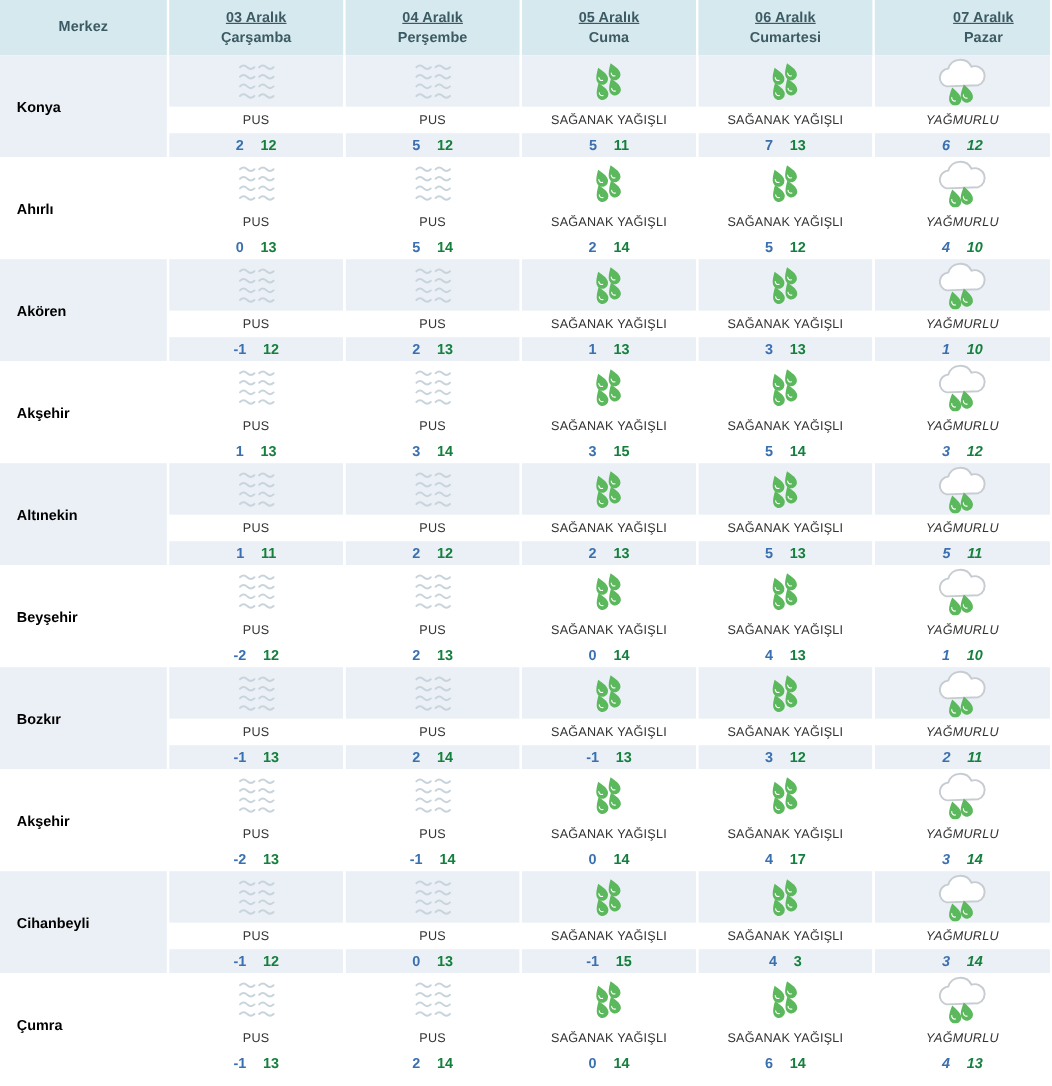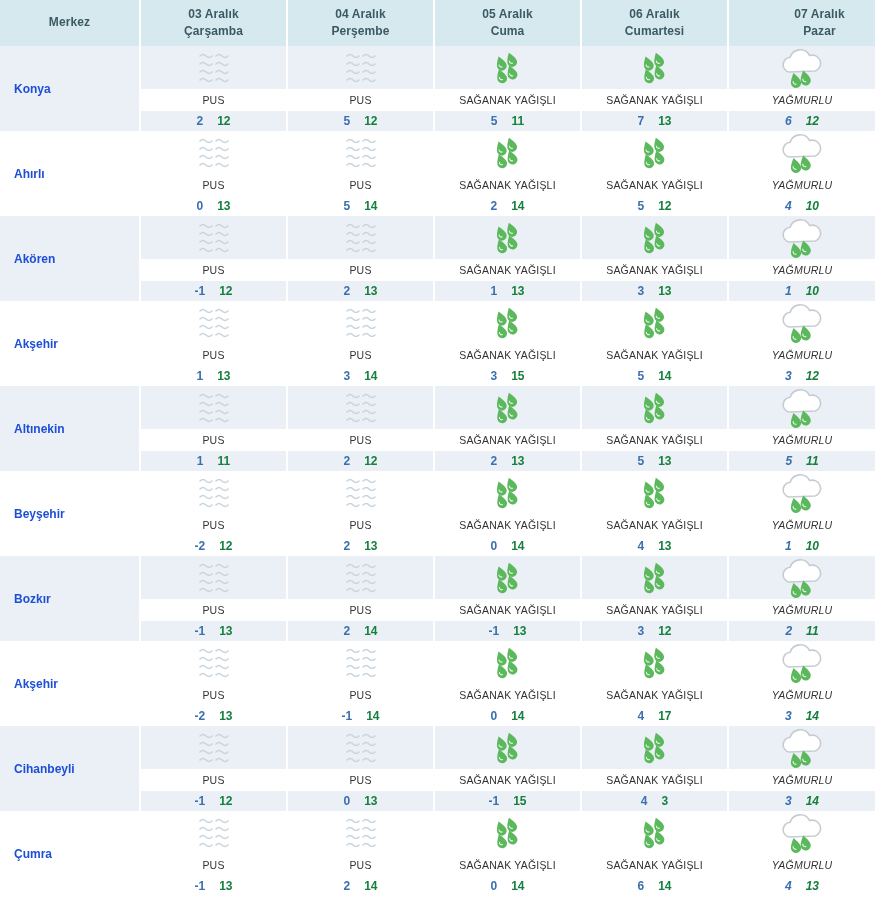--- a/index.html
+++ b/index.html
@@ -24,35 +24,35 @@
     font-size: 12px;
     font-weight: bold;
     text-align: center;
     height: 46px;
     vertical-align: middle;
     border-right: 2px solid #ffffff;
     line-height: 1.45;
     letter-spacing: .1px;
   }
   thead th:last-child { border-right: none; padding-left: 35px; }
-  th .day-date { display: block; }
+  th .day-date { display: block; text-decoration: underline; }
   th .day-name { display: block; }
 
   
   tbody tr.band > td {
     padding: 0;
     vertical-align: middle;
     border-right: 2px solid #ffffff;
   }
   tbody tr.band > td:last-child { border-right: none; font-style: italic; }
 
   td.center-cell {
     font-size: 12px;
     font-weight: bold;
-    color: #1d4ed8;
+    color: #000000;
     text-align: left;
     padding-left: 14px !important;
     height: 85px;
   }
 
   
   tr.band.odd  td.center-cell { background: #eaf0f5; }
   tr.band.even td.center-cell { background: #ffffff; }
 
   

